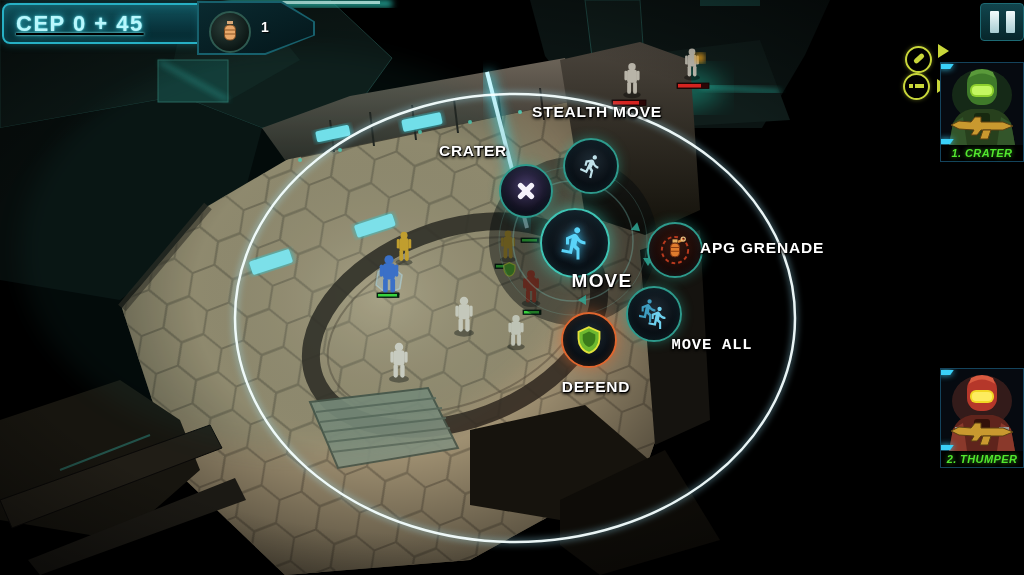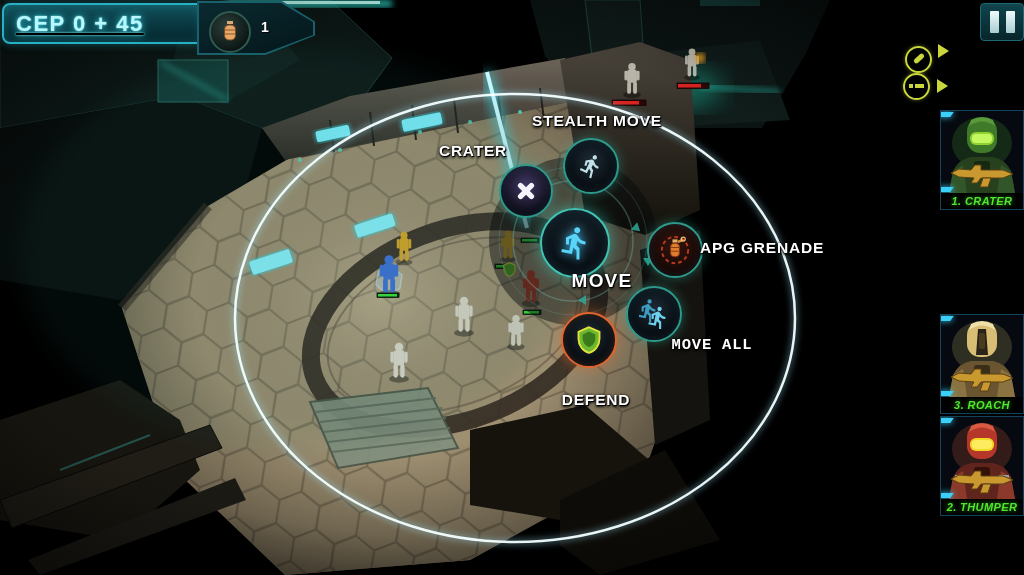--- a/index.html
+++ b/index.html
@@ -39,21 +39,21 @@
     border:2.5px solid #c9d73a;box-shadow:0 0 4px rgba(200,215,58,.4);}
   .badge .arrow{position:absolute;width:0;height:0;border-top:7px solid transparent;
     border-bottom:7px solid transparent;border-left:11px solid #c9d73a;}
   .badge .g1{position:absolute;left:8px;top:11px;width:12px;height:5px;border-radius:3px;
     background:#c9d73a;transform:rotate(-42deg);}
   .badge .g2a{position:absolute;left:6px;top:12px;width:4px;height:4px;background:#c9d73a;}
   .badge .g2b{position:absolute;left:12px;top:12px;width:9px;height:4px;background:#c9d73a;}
 
   
   .unit-card{position:absolute;left:940px;width:82px;height:98px;background:#701a75;
-    border:1px solid #14435c;box-shadow:inset 0 0 8px rgba(20,90,120,.35);margin-top:48px;}
+    border:1px solid #14435c;box-shadow:inset 0 0 8px rgba(20,90,120,.35);}
   .unit-card .portrait{position:relative;width:100%;height:82px;overflow:hidden;background:#060a10;}
   .unit-card .acc{position:absolute;width:13px;height:5px;background:#3ad0f8;
     box-shadow:0 0 6px #3ad0f8;transform:skewX(-35deg);}
   .unit-card .acc.tl{left:-2px;top:1px;} .unit-card .acc.bl{left:-2px;bottom:1px;}
   .unit-card .nameplate{width:100%;height:16px;line-height:16px;text-align:center;
     font-size:11px;font-weight:700;font-style:italic;letter-spacing:.4px;color:#52e62e;
     background:#000;text-shadow:0 0 5px rgba(70,230,40,.65);}
 
   
   .abtn{position:absolute;border-radius:50%;
@@ -318,42 +318,20 @@
           <path d="M42 67 L50 67 L47 76 L39 76 Z"></path>
         </g>
       </svg>
       <span class="acc tl"></span>
       <span class="acc bl"></span>
     </div>
     <div class="nameplate">1. CRATER</div>
   </div>
 
 
-  <div class="unit-card" style="top:266px;">
-    <div class="portrait">
-      <svg width="82" height="82" viewBox="0 0 82 82">
-        <ellipse cx="41" cy="32" rx="30" ry="26" fill="#d8bd74" opacity="0.2"></ellipse>
-        <path d="M8 82 L12 60 Q18 48 30 46 L52 46 Q64 48 70 60 L74 82 Z" fill="#6a5530"></path>
-        <path d="M8 82 L12 60 L22 54 L26 82 Z" fill="#8a7340"></path>
-        <path d="M74 82 L70 60 L60 54 L56 82 Z" fill="#8a7340"></path>
-        <rect x="33" y="50" width="16" height="14" rx="3" fill="#3a2e18"></rect>
-        <rect x="26" y="7" width="30" height="35" rx="13" fill="#d8bd74"></rect>
-        <path d="M28 15 q13 -9 26 0 l-2 -6 q-11 -6 -22 0 z" fill="#f0e0a8"></path>
-        <path d="M37 14 L45 14 L47 40 L35 40 Z" fill="#2a2318"></path>
-        <rect x="38" y="18" width="6" height="16" rx="2" fill="#4a3a20"></rect>
-        <g fill="#c9992f" stroke="#5a3f12" stroke-width="1">
-          <path d="M10 62 L18 58 L30 59 L34 54 L40 54 L40 59 L62 59 L72 63 L62 67 L40 67 L36 72 L30 72 L33 67 L18 66 Z"></path>
-          <path d="M42 67 L50 67 L47 76 L39 76 Z"></path>
-        </g>
-      </svg>
-      <span class="acc tl"></span>
-      <span class="acc bl"></span>
-    </div>
-    <div class="nameplate">3. ROACH</div>
-  </div>
 
   <div class="unit-card" style="top:368px;">
     <div class="portrait">
       <svg width="82" height="82" viewBox="0 0 82 82">
         <ellipse cx="41" cy="32" rx="30" ry="26" fill="#d85a40" opacity="0.22"></ellipse>
         <path d="M8 82 L12 60 Q18 48 30 46 L52 46 Q64 48 70 60 L74 82 Z" fill="#5f241c"></path>
         <path d="M8 82 L12 60 L22 54 L26 82 Z" fill="#8a392b"></path>
         <path d="M74 82 L70 60 L60 54 L56 82 Z" fill="#8a392b"></path>
         <rect x="14" y="58" width="10" height="6" fill="#9a9a9a"></rect>
         <rect x="58" y="58" width="10" height="6" fill="#9a9a9a"></rect>
@@ -405,19 +383,19 @@
     </svg>
   </div>
   <div class="abtn defend" style="left:561px;top:312px;width:52px;height:52px;">
     <svg width="28" height="28" viewBox="0 0 24 24">
       <use href="#shieldp" fill="#6db82f" stroke="#e2e23a" stroke-width="1.6"></use>
       <use href="#shieldp" fill="#3a7a1a" transform="translate(4.8,4.2) scale(0.6)"></use>
     </svg>
   </div>
 
   <div class="lbl" style="left:473px;top:151px;">CRATER</div>
-  <div class="lbl" style="left:597px;top:121px;">STEALTH MOVE</div>
+  <div class="lbl" style="left:597px;top:112px;">STEALTH MOVE</div>
   <div class="lbl big" style="left:588px;top:281px;padding-left:28px;">MOVE</div>
   <div class="lbl" style="left:762px;top:248px;">APG GRENADE</div>
   <div class="lbl" style="left:712px;top:345px;font-family:Liberation Mono, monospace;">MOVE ALL</div>
-  <div class="lbl" style="left:588px;top:400px;padding-left:16px;">DEFEND</div>
+  <div class="lbl" style="left:588px;top:387px;padding-left:16px;">DEFEND</div>
 
 </div>
 
 </body></html>

